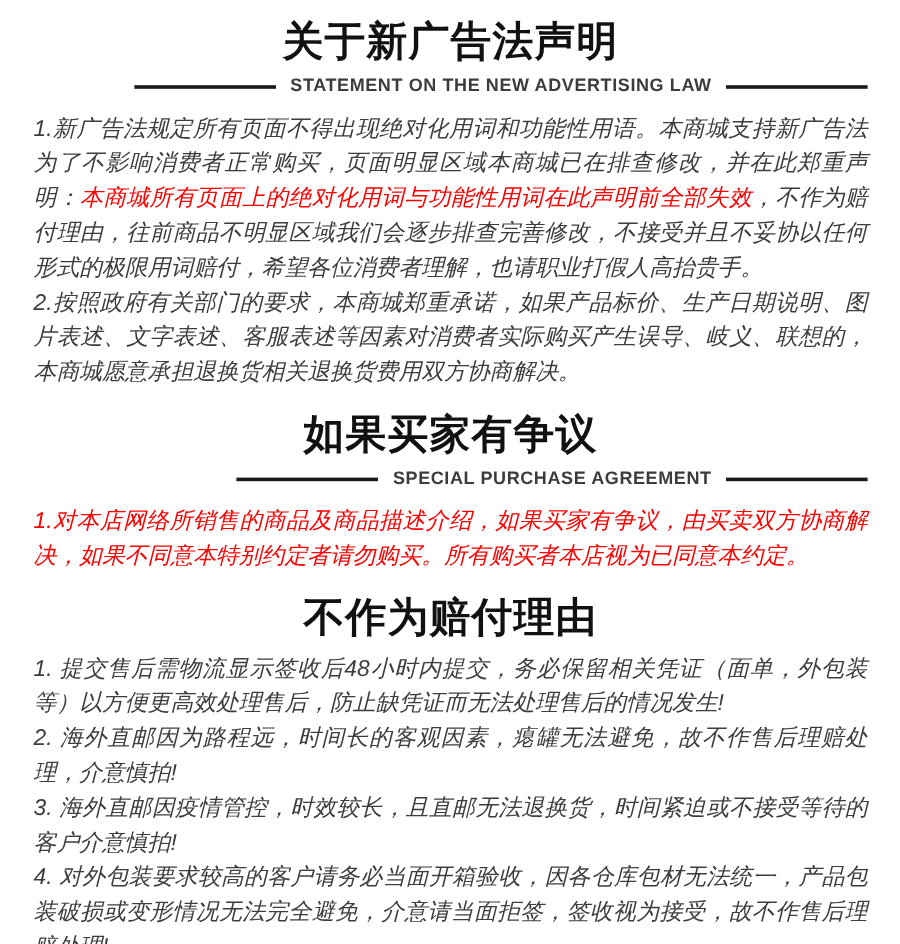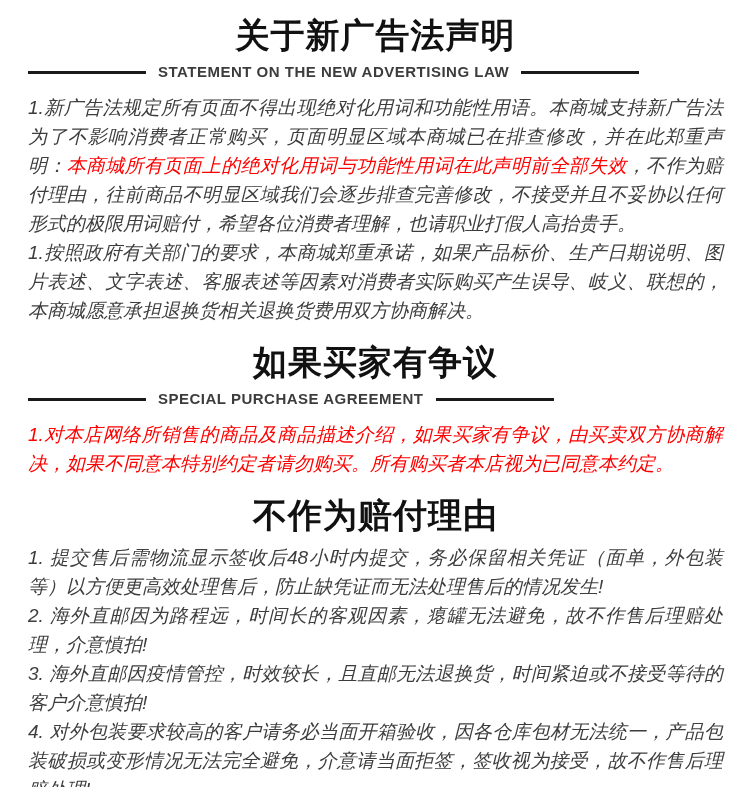--- a/index.html
+++ b/index.html
@@ -21,21 +21,21 @@
     line-height: 40px;
     font-weight: 700;
     letter-spacing: 1px;
     text-align: center;
     color: #111111;
     font-family: Liberation Mono, monospace;
   }
   .subtitle-row {
     display: flex;
     align-items: center;
-    justify-content: flex-start;
+    justify-content: flex-end;
     gap: 12px;
     margin: 0 0 12px 0;
   }
   .heading-rule {
     width: 118px;
     height: 3px;
     background: #1a1a1a;
     flex: 0 0 auto;
   }
   .subtitle-text {
@@ -64,21 +64,21 @@
 <div class="page">
 
   <section class="section">
     <h1 class="section-title">关于新广告法声明</h1>
     <div class="subtitle-row">
       <span class="heading-rule"></span>
       <span class="subtitle-text">STATEMENT ON THE NEW ADVERTISING LAW</span>
       <span class="heading-rule"></span>
     </div>
     <p class="para"><span>1.新广告法规定所有页面不得出现绝对化用词和功能性用语。本商城支持新广告法为了不影响消费者正常购买，页面明显区域本商城已在排查修改，并在此郑重声明：</span><span class="red">本商城所有页面上的绝对化用词与功能性用词在此声明前全部失效</span><span>，不作为赔付理由，往前商品不明显区域我们会逐步排查完善修改，不接受并且不妥协以任何形式的极限用词赔付，希望各位消费者理解，也请职业打假人高抬贵手。</span></p>
-    <p class="para">1.按照政府有关部门的要求，本商城郑重承诺，如果产品标价、生产日期说明、图片表述、文字表述、客服表述等因素对消费者实际购买产生误导、岐义、联想的，本商城愿意承担退换货相关退换货费用双方协商解决。</p>
+    <p class="para">2.按照政府有关部门的要求，本商城郑重承诺，如果产品标价、生产日期说明、图片表述、文字表述、客服表述等因素对消费者实际购买产生误导、岐义、联想的，本商城愿意承担退换货相关退换货费用双方协商解决。</p>
   </section>
 
   <section class="section">
     <h1 class="section-title">如果买家有争议</h1>
     <div class="subtitle-row">
       <span class="heading-rule"></span>
       <span class="subtitle-text">SPECIAL PURCHASE AGREEMENT</span>
       <span class="heading-rule"></span>
     </div>
     <p class="para red-all">1.对本店网络所销售的商品及商品描述介绍，如果买家有争议，由买卖双方协商解决，如果不同意本特别约定者请勿购买。所有购买者本店视为已同意本约定。</p>

